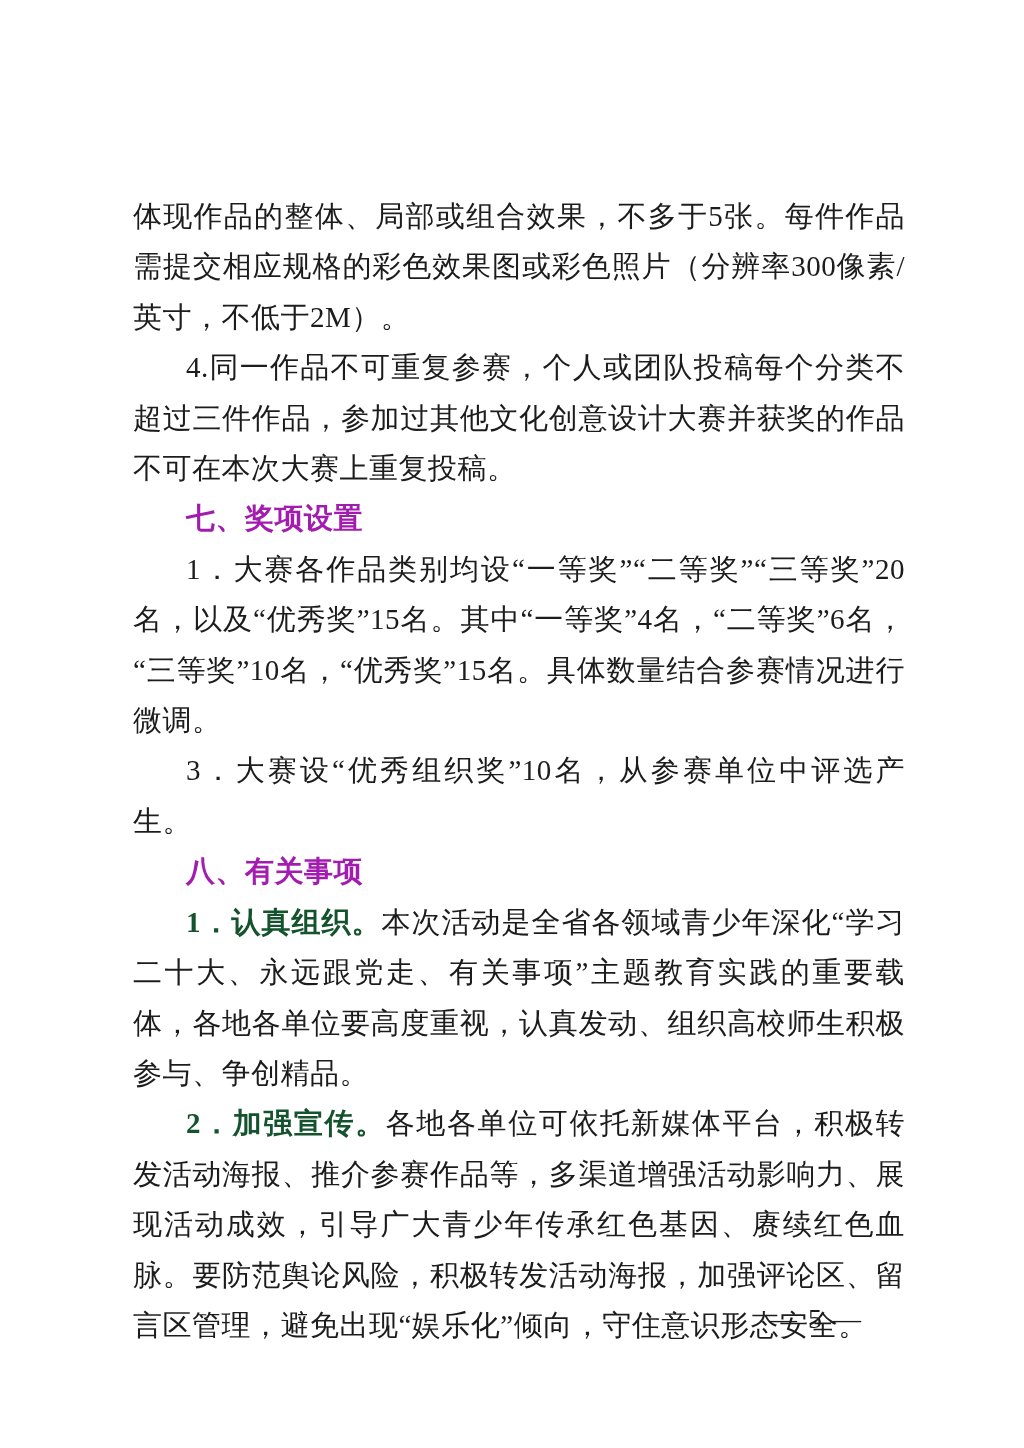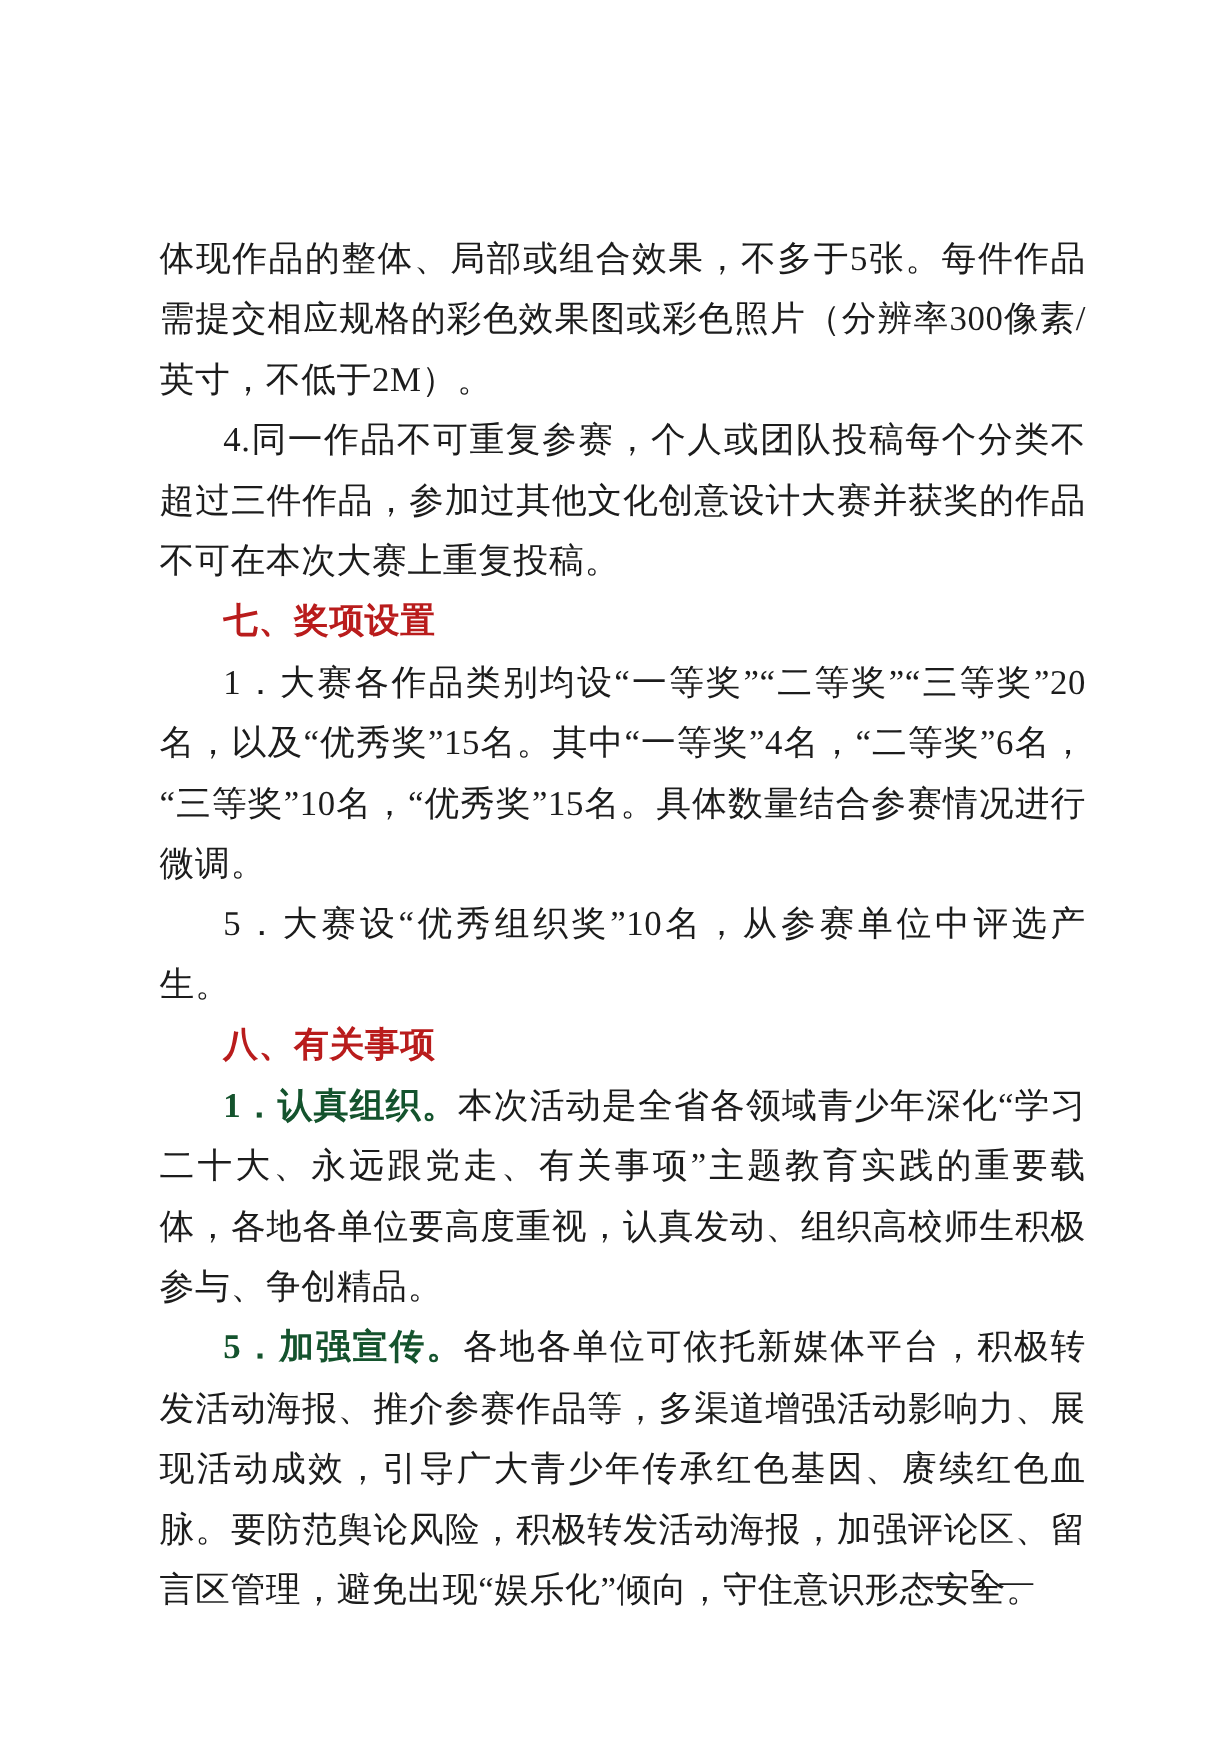--- a/index.html
+++ b/index.html
@@ -27,21 +27,21 @@
     letter-spacing: 0.5px;
   }
   .para { text-indent: 0; }
   .para.indent { text-indent: 53px; }
   .heading {
     font-family: "Liberation Sans", sans-serif;
     font-size: 29px;
     font-weight: 700;
     line-height: 50.4px;
     text-indent: 53px;
-    color: #b91c1c;
+    color: #a21caf;
   }
   .lead {
     font-weight: 700;
     color: #14532d;
   }
   .footer {
     position: absolute;
     top: 1303px;
     left: 0;
     width: 100%;
@@ -60,23 +60,23 @@
   <div class="content">
     <p class="para">体现作品的整体、局部或组合效果，不多于5张。每件作品需提交相应规格的彩色效果图或彩色照片（分辨率300像素/英寸，不低于2M）。</p>
 
     <p class="para indent">4.同一作品不可重复参赛，个人或团队投稿每个分类不超过三件作品，参加过其他文化创意设计大赛并获奖的作品不可在本次大赛上重复投稿。</p>
 
     <h2 class="heading">七、奖项设置</h2>
 
     <p class="para indent">1．大赛各作品类别均设“一等奖”“二等奖”“三等奖”20名，以及“优秀奖”15名。其中“一等奖”4名，“二等奖”6名，“三等奖”10名，“优秀奖”15名。具体数量结合参赛情况进行微调。</p>
 
 
-    <p class="para indent">5．大赛设“优秀组织奖”10名，从参赛单位中评选产生。</p>
+    <p class="para indent">3．大赛设“优秀组织奖”10名，从参赛单位中评选产生。</p>
 
     <h2 class="heading">八、有关事项</h2>
 
     <p class="para indent"><b class="lead">1．认真组织。</b><span>本次活动是全省各领域青少年深化“学习二十大、永远跟党走、有关事项”主题教育实践的重要载体，各地各单位要高度重视，认真发动、组织高校师生积极参与、争创精品。</span></p>
 
-    <p class="para indent"><b class="lead">5．加强宣传。</b><span>各地各单位可依托新媒体平台，积极转发活动海报、推介参赛作品等，多渠道增强活动影响力、展现活动成效，引导广大青少年传承红色基因、赓续红色血脉。要防范舆论风险，积极转发活动海报，加强评论区、留言区管理，避免出现“娱乐化”倾向，守住意识形态安全。</span></p>
+    <p class="para indent"><b class="lead">2．加强宣传。</b><span>各地各单位可依托新媒体平台，积极转发活动海报、推介参赛作品等，多渠道增强活动影响力、展现活动成效，引导广大青少年传承红色基因、赓续红色血脉。要防范舆论风险，积极转发活动海报，加强评论区、留言区管理，避免出现“娱乐化”倾向，守住意识形态安全。</span></p>
   </div>
 
   <div class="footer">— 5 —</div>
 </div>
 
 </body></html>

